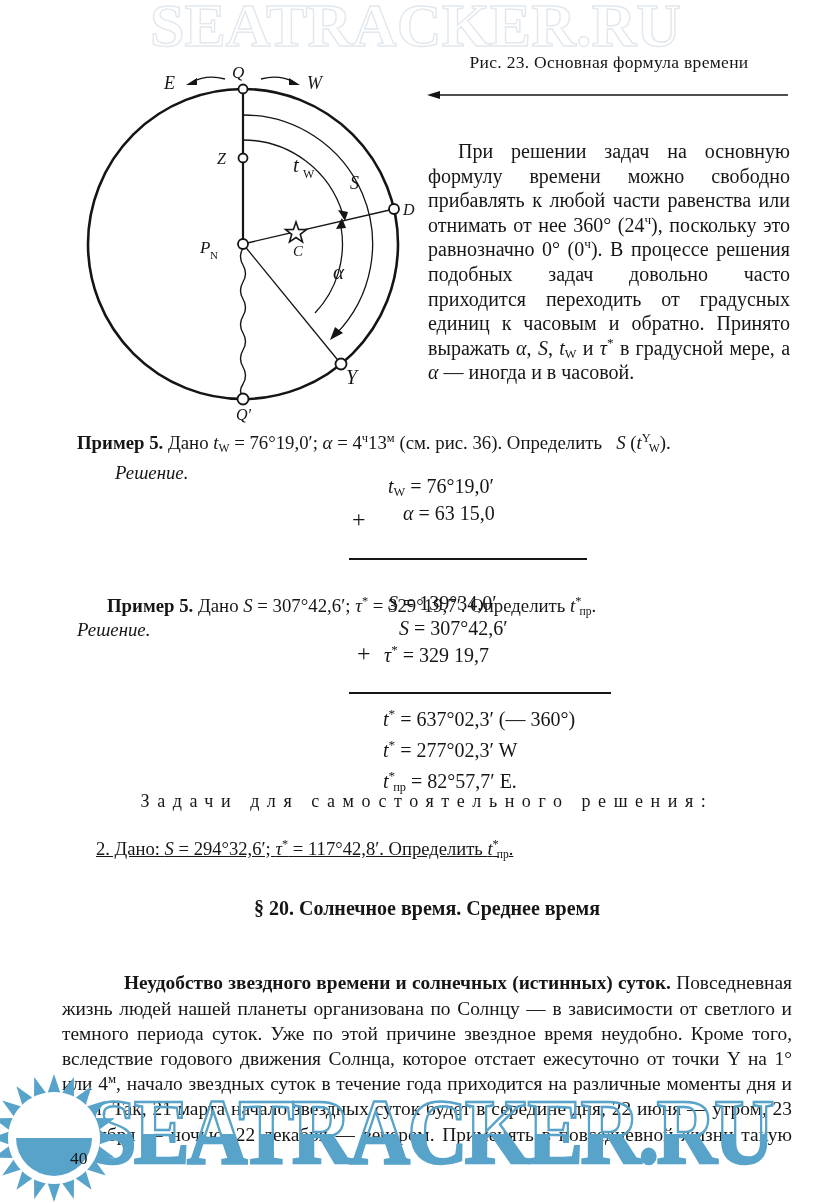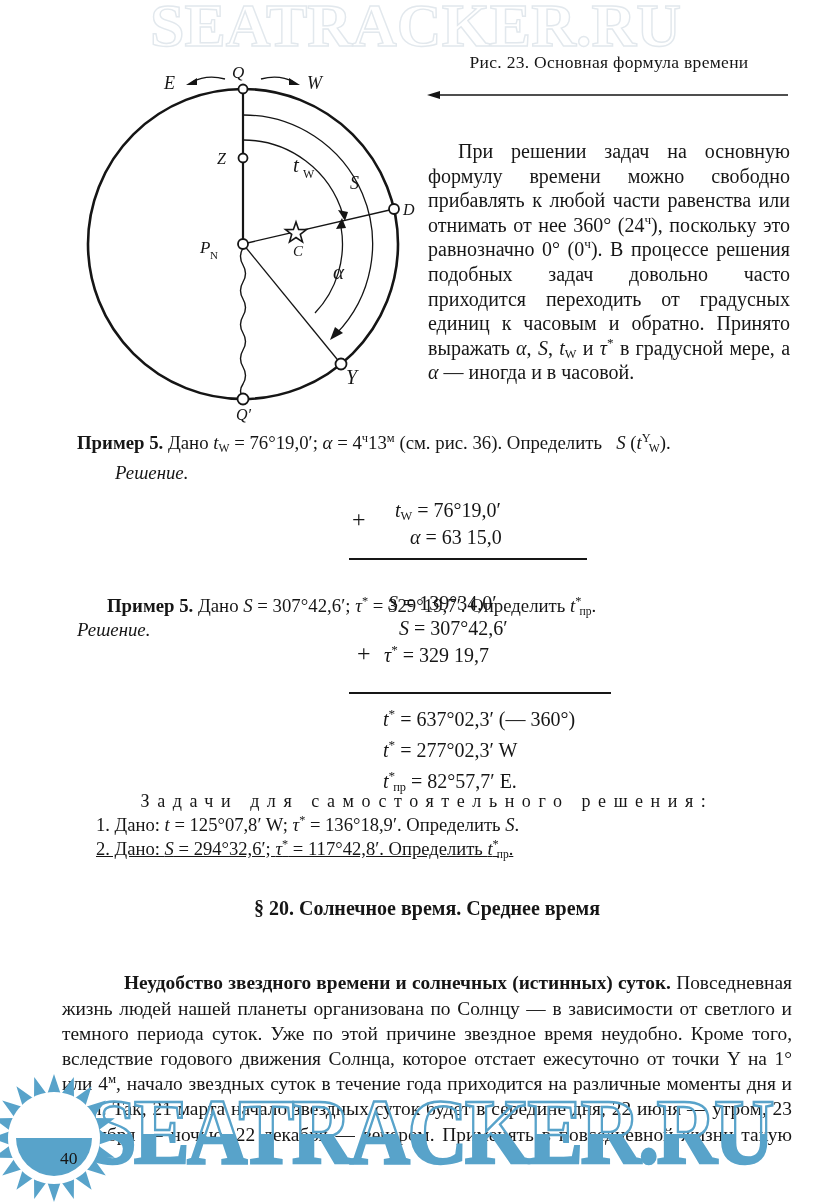--- a/index.html
+++ b/index.html
@@ -26,21 +26,21 @@
   #ex5-title{left:77px;top:432px;}
   #ex6-title{left:107px;top:595px;}
   .solution{position:absolute;font-style:italic;font-size:18.8px;z-index:1;}
   #ex5-sol{left:115px;top:462px;}
   #ex6-sol{left:77px;top:619px;}
 
   .fplus{position:absolute;font-size:24px;z-index:1;}
   #f5-plus{left:352px;top:506px;}
   #f6-plus{left:357px;top:640px;}
   .frows{position:absolute;font-size:20px;line-height:27px;z-index:1;}
-  #f5-rows{left:388px;top:497px;margin-left:7px;}
+  #f5-rows{left:388px;top:473px;}
   #f6-rows{left:384px;top:615px;}
   .frows .ind{padding-left:15px;}
   .frule{position:absolute;height:2px;background:#161616;z-index:1;}
   #f5-rule{left:349px;top:558px;width:238px;}
   #f6-rule{left:349px;top:692px;width:262px;}
   .fres{position:absolute;font-size:20px;z-index:1;}
   #f5-res{left:388px;top:588px;line-height:30px;}
   #f6-res{left:383px;top:704px;line-height:31px;}
 
   .tasks-heading{position:absolute;left:62px;top:791px;width:730px;text-align:center;
@@ -48,21 +48,21 @@
   .task-item{position:absolute;left:96px;font-size:18.6px;white-space:nowrap;z-index:1;}
   #task1{top:814px;} #task2{top:838px;text-decoration:underline;}
 
   .section-heading{position:absolute;left:62px;top:897px;width:730px;text-align:center;
                    font-weight:700;font-size:20px;z-index:1;}
 
   .bodytext{position:absolute;left:62px;top:951px;width:730px;font-size:19.4px;line-height:25.2px;
             text-align:justify;text-align-last:justify;text-indent:62px;z-index:1;}
   .bodytext b{font-weight:700;}
 
-  .pagenum{position:absolute;left:60px;top:1148px;font-size:17.5px;z-index:7;}
+  .pagenum{position:absolute;left:70px;top:1148px;font-size:17.5px;z-index:7;}
 
   
   .wm-bottom{position:absolute;left:90px;top:1086px;width:741px;height:96px;z-index:5;pointer-events:none;}
   .wm-bottom .layer{position:absolute;left:0;top:0;width:820px;white-space:nowrap;
                     font-family:"Liberation Serif",serif;font-weight:700;font-size:93px;line-height:92px;
                     letter-spacing:-3px;transform:scaleX(.9);transform-origin:left top;}
   .wm-outline{color:transparent;-webkit-text-stroke:2.5px #58a3ca;}
   .wm-solid{color:#58a3ca;clip-path:inset(48px 0 0 0);}
   .sun{position:absolute;left:-12px;top:1072px;z-index:6;}
 
@@ -156,21 +156,20 @@
     <div><i>τ</i><sup>*</sup> = 329 19,7</div>
   </div>
   <div class="frule" id="f6-rule"></div>
   <div class="fres" id="f6-res">
     <div><i>t</i><sup>*</sup> = 637°02,3′ (— 360°)</div>
     <div><i>t</i><sup>*</sup> = 277°02,3′ W</div>
     <div><i>t</i><sup>*</sup><sub>пр</sub> = 82°57,7′ E.</div>
   </div>
 
   <div class="tasks-heading">Задачи для самостоятельного решения:</div>
-  <div class="task-item" id="task1">1. Дано: <i>t</i> = 125°07,8′ W; <i>τ</i><sup>*</sup> = 136°18,9′. Определить <i>S</i>.</div>
   <div class="task-item" id="task2">2. Дано: <i>S</i> = 294°32,6′; <i>τ</i><sup>*</sup> = 117°42,8′. Определить <i>t</i><sup>*</sup><sub>пр</sub>.</div>
 
   <div class="section-heading">§ 20. Солнечное время. Среднее время</div>
   <p class="bodytext">
     <b>Неудобство звездного времени и солнечных (истинных) суток.</b><span> Повседневная жизнь людей нашей планеты организована по Солнцу — в зависимости от светлого и темного периода суток. Уже по этой причине звездное время неудобно. Кроме того, вследствие годового движения Солнца, которое отстает ежесуточно от точки Υ на 1° или 4<sup>м</sup>, начало звездных суток в течение года приходится на различные моменты дня и ночи. Так, 21 марта начало звездных суток будет в середине дня, 22 июня — утром, 23 сентября — ночью, 22 декабря — вечером. Применять в повседневной жизни такую</span>
   </p>
 
   <div class="pagenum">40</div>
 
   <div class="wm-bottom">

